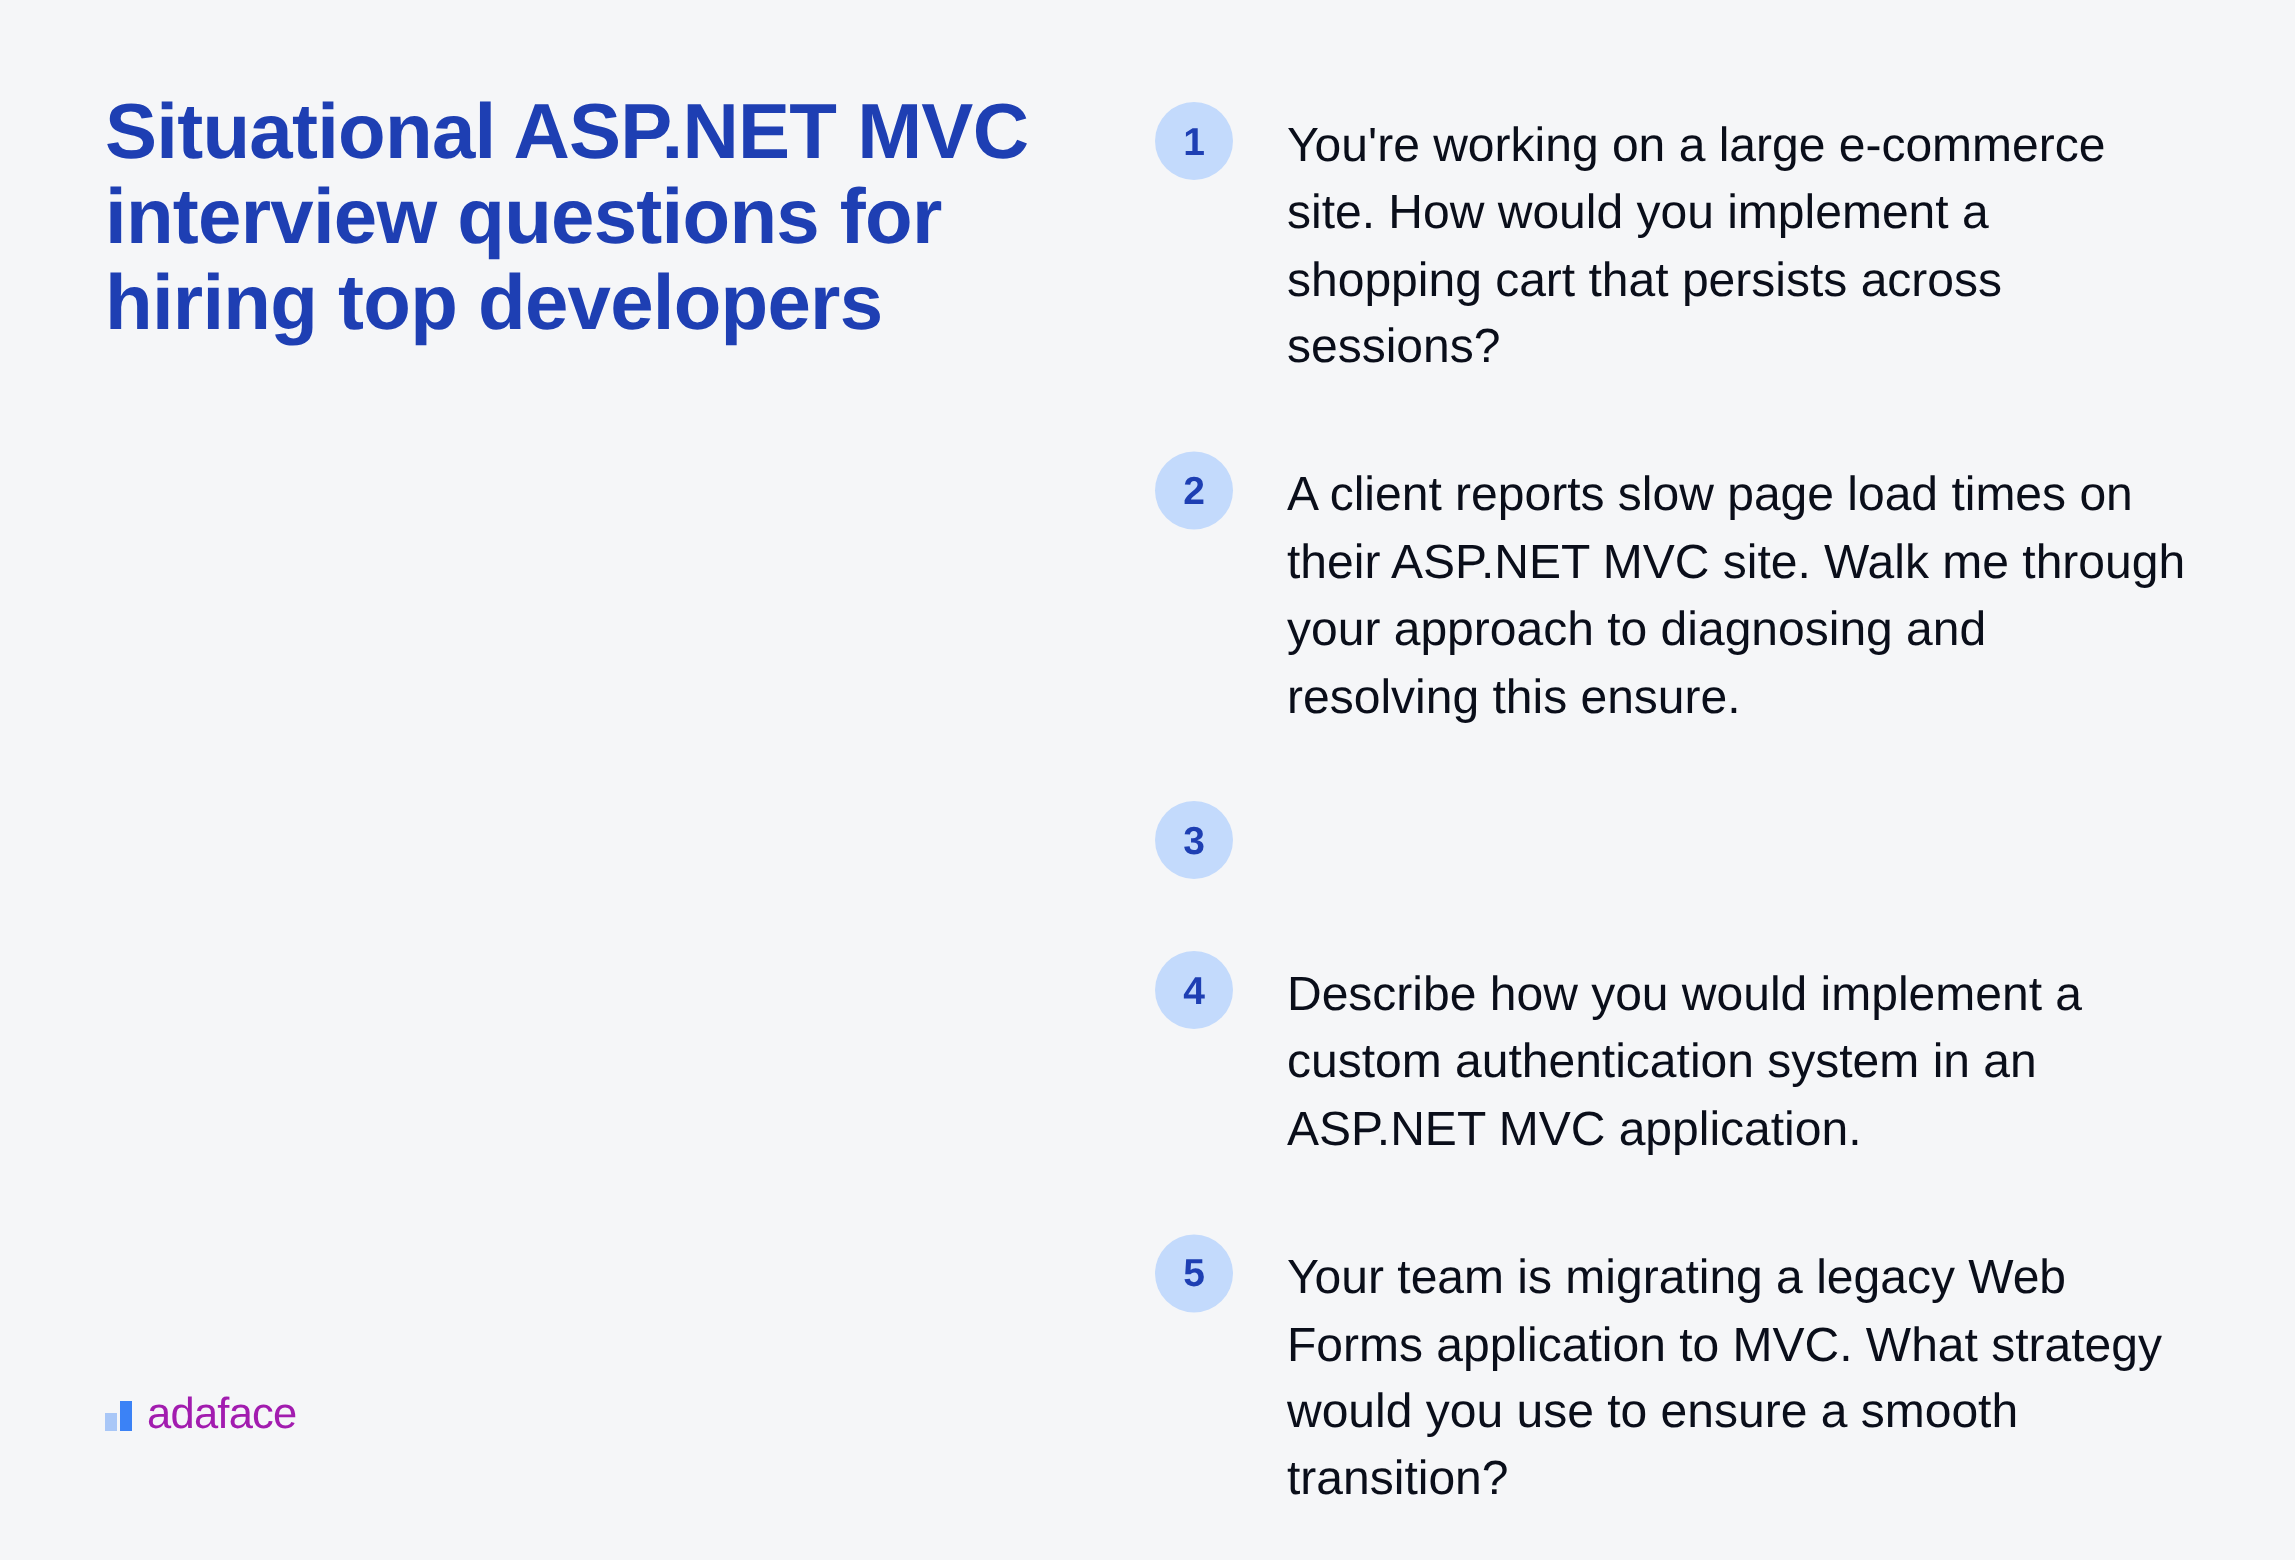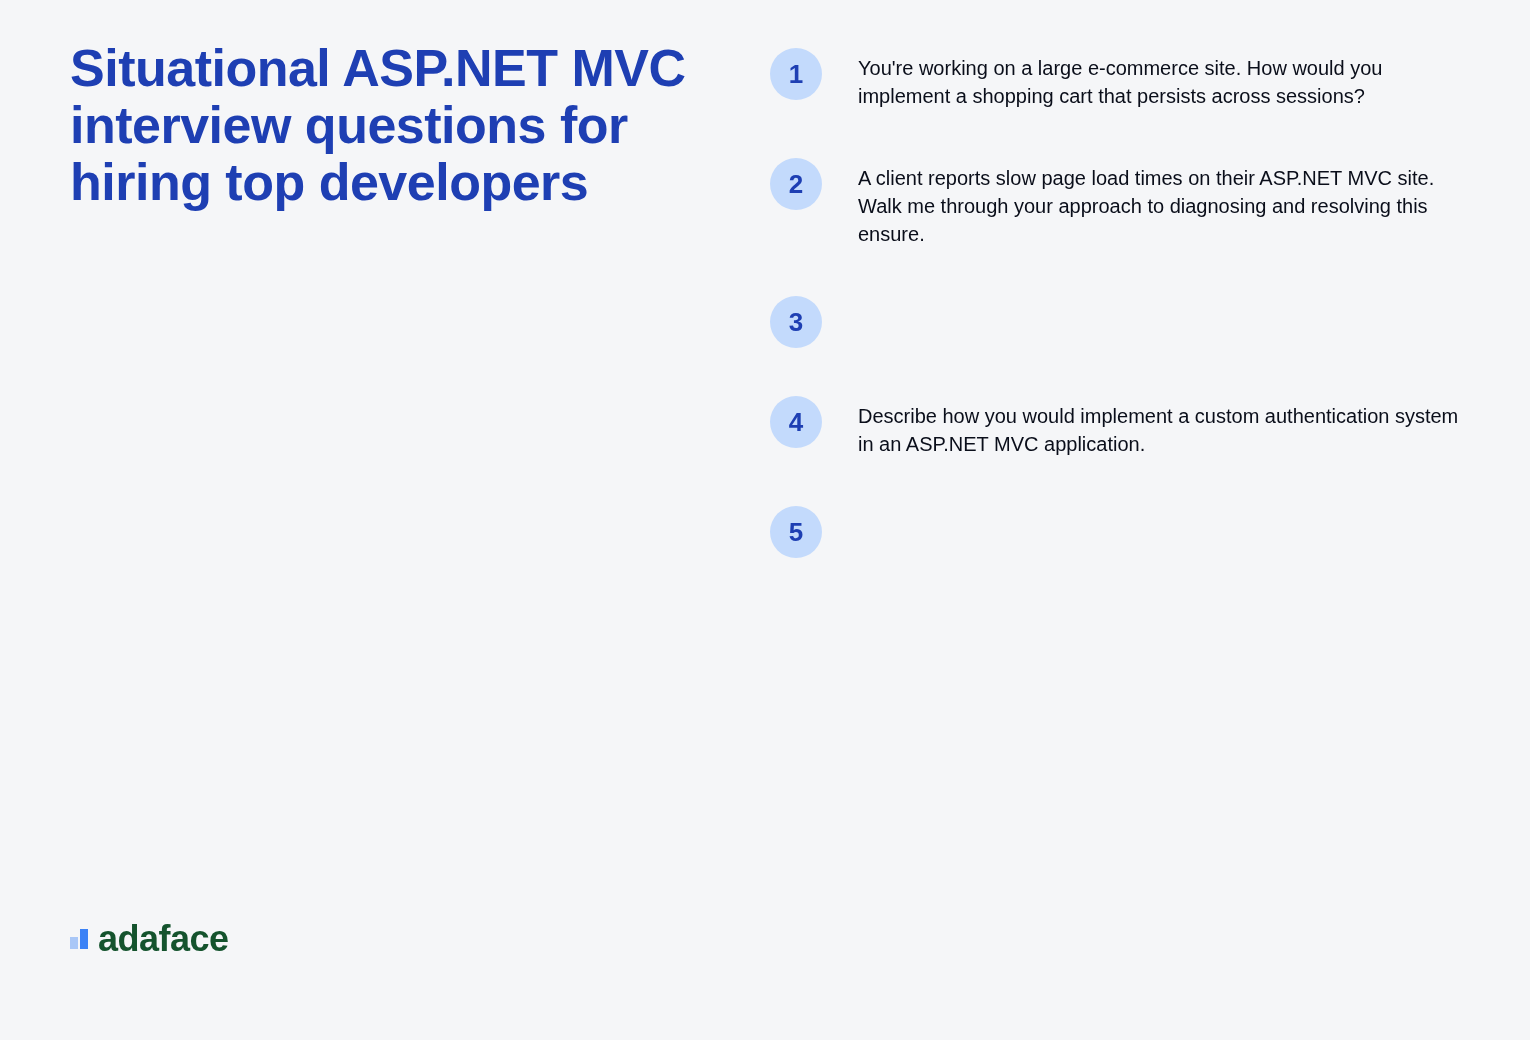--- a/index.html
+++ b/index.html
@@ -10,21 +10,21 @@
     body {
       width: 1530px;
       height: 1040px;
       background: #f5f6f8;
       font-family: -apple-system, BlinkMacSystemFont, 'Segoe UI', Helvetica, Arial, sans-serif;
       position: relative;
       overflow: hidden;
     }
     .container {
       display: flex;
-      padding: 40px 70px 60px 70px;
+      padding: 60px 70px 60px 70px;
       gap: 80px;
       height: 100%;
     }
     .left-col {
       flex: 0 0 620px;
       display: flex;
       flex-direction: column;
       justify-content: space-between;
       height: 100%;
     }
@@ -50,23 +50,23 @@
       width: 8px;
       height: 12px;
       background: #a9c7f7;
     }
     .logo-bar2 {
       width: 8px;
       height: 20px;
       background: #3b82f6;
     }
     .logo-text {
-      font-size: 36px;
-      font-weight: 700;
-      color: #14532d;
+      font-size: 29px;
+      font-weight: 400;
+      color: #a21caf;
       letter-spacing: -0.5px;
     }
     .right-col {
       flex: 1;
       display: flex;
       flex-direction: column;
       gap: 48px;
       padding-top: 8px;
     }
     .question-item {
@@ -81,21 +81,21 @@
       border-radius: 50%;
       background: #c3dafc;
       color: #1e3fb3;
       font-size: 26px;
       font-weight: 700;
       display: flex;
       align-items: center;
       justify-content: center;
     }
     .question-text {
-      font-size: 20px;
+      font-size: 32px;
       line-height: 1.4;
       color: #0a0e1a;
       font-weight: 500;
       padding-top: 6px;
     }
   </style>
 </head>
 <body>
 
 <div class="container">
@@ -121,15 +121,16 @@
     </div>
     <div class="question-item">
       <div class="question-number">3</div>
     </div>
     <div class="question-item">
       <div class="question-number">4</div>
       <div class="question-text">Describe how you would implement a custom authentication system in an ASP.NET MVC application.</div>
     </div>
     <div class="question-item">
       <div class="question-number">5</div>
+      <div class="question-text">Your team is migrating a legacy Web Forms application to MVC. What strategy would you use to ensure a smooth transition?</div>
     </div>
   </div>
 </div>
 
 </body></html>

